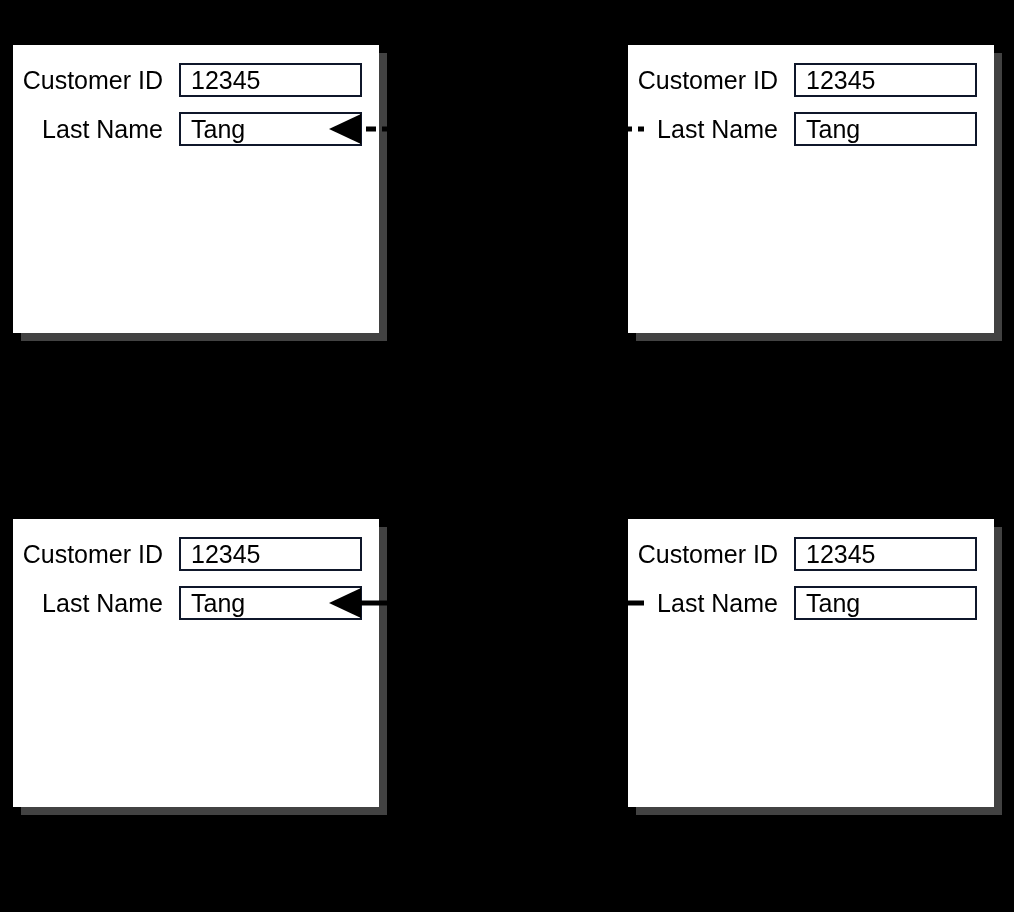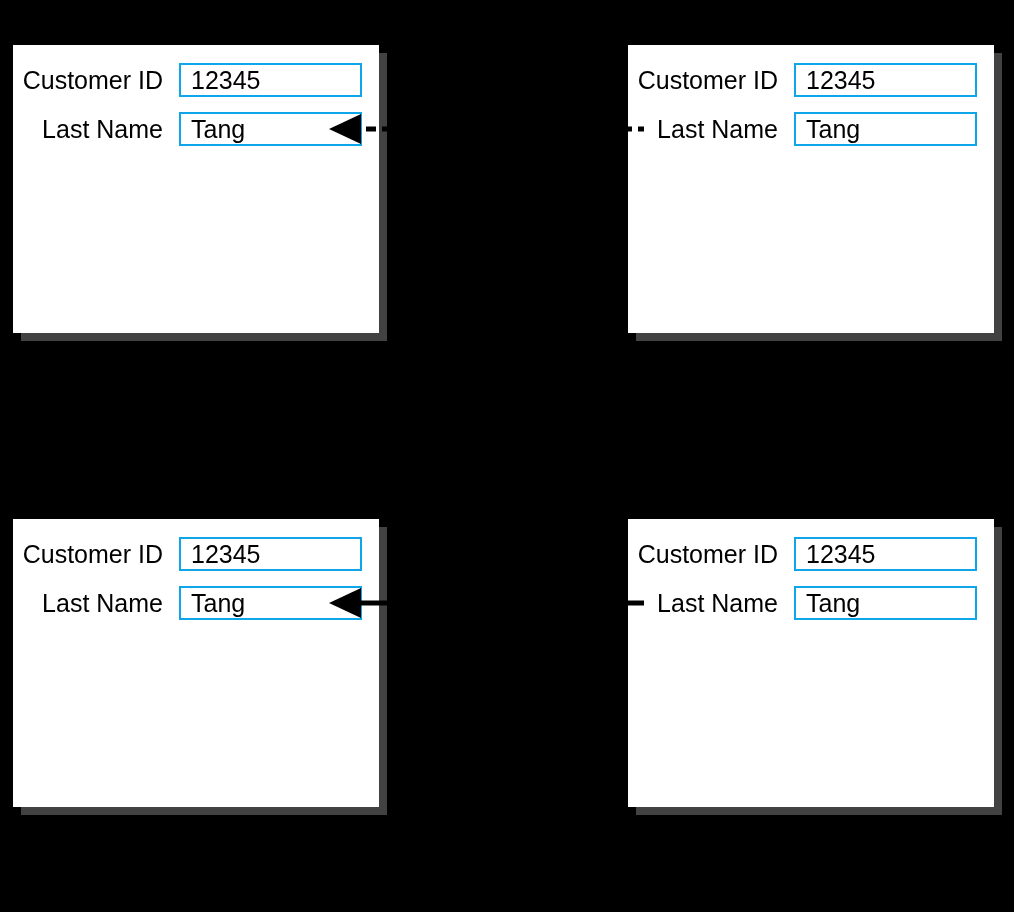--- a/index.html
+++ b/index.html
@@ -40,21 +40,21 @@
     text-align: right;
     margin-right: 16px;
     font-size: 25px;
     color: #000000;
     white-space: nowrap;
   }
   .field {
     box-sizing: border-box;
     width: 183px;
     height: 34px;
-    border: 2px solid #0ea5e9;
+    border: 2px solid #0f172a;
     border-radius: 0;
     background: #ffffff;
     padding: 0 0 0 10px;
     font-family: "Liberation Sans", "DejaVu Sans", sans-serif;
     font-size: 25px;
     color: #000000;
     outline: none;
   }
   .overlay {
     position: absolute;

